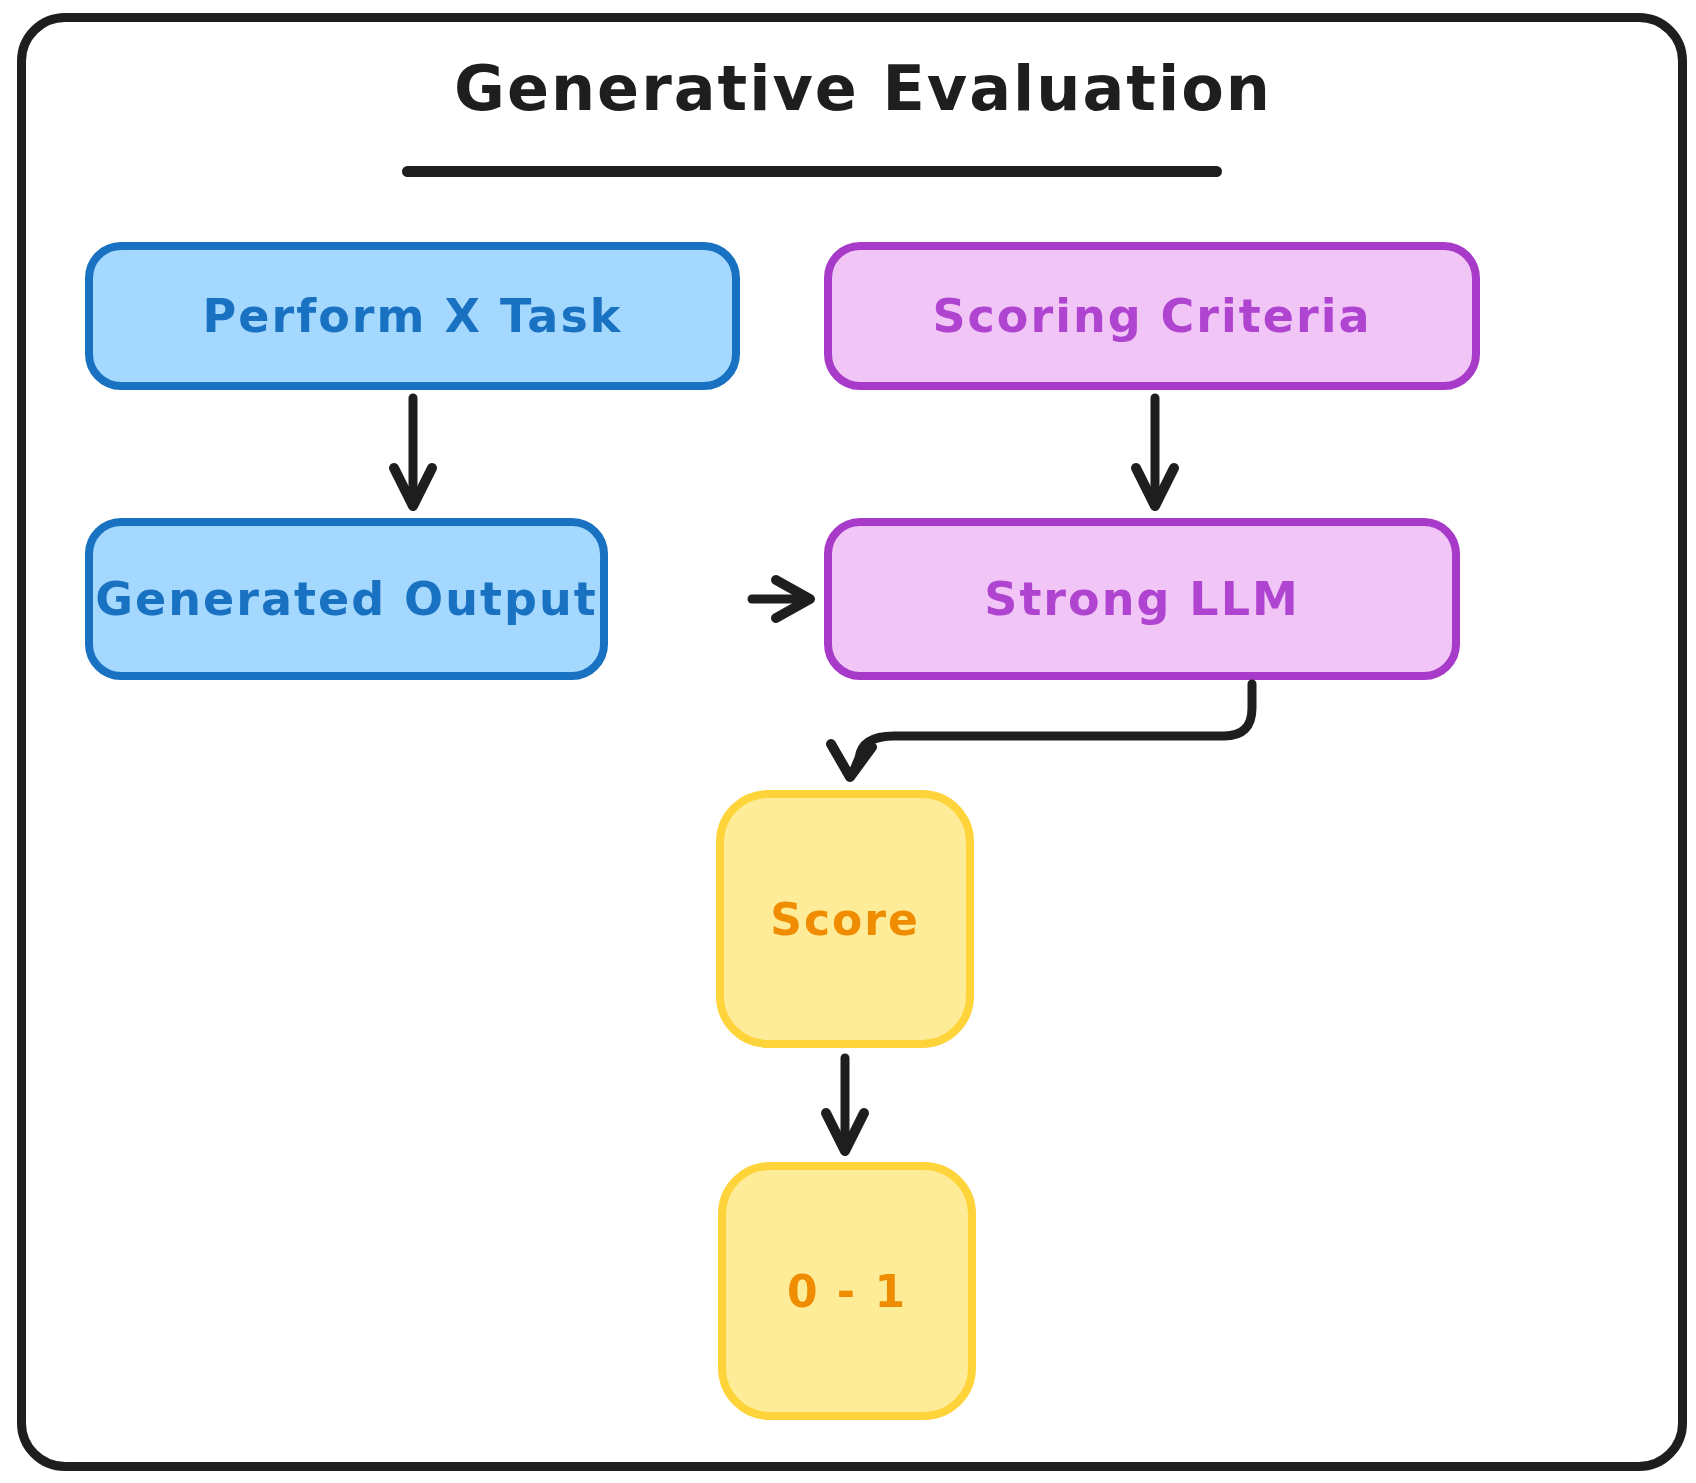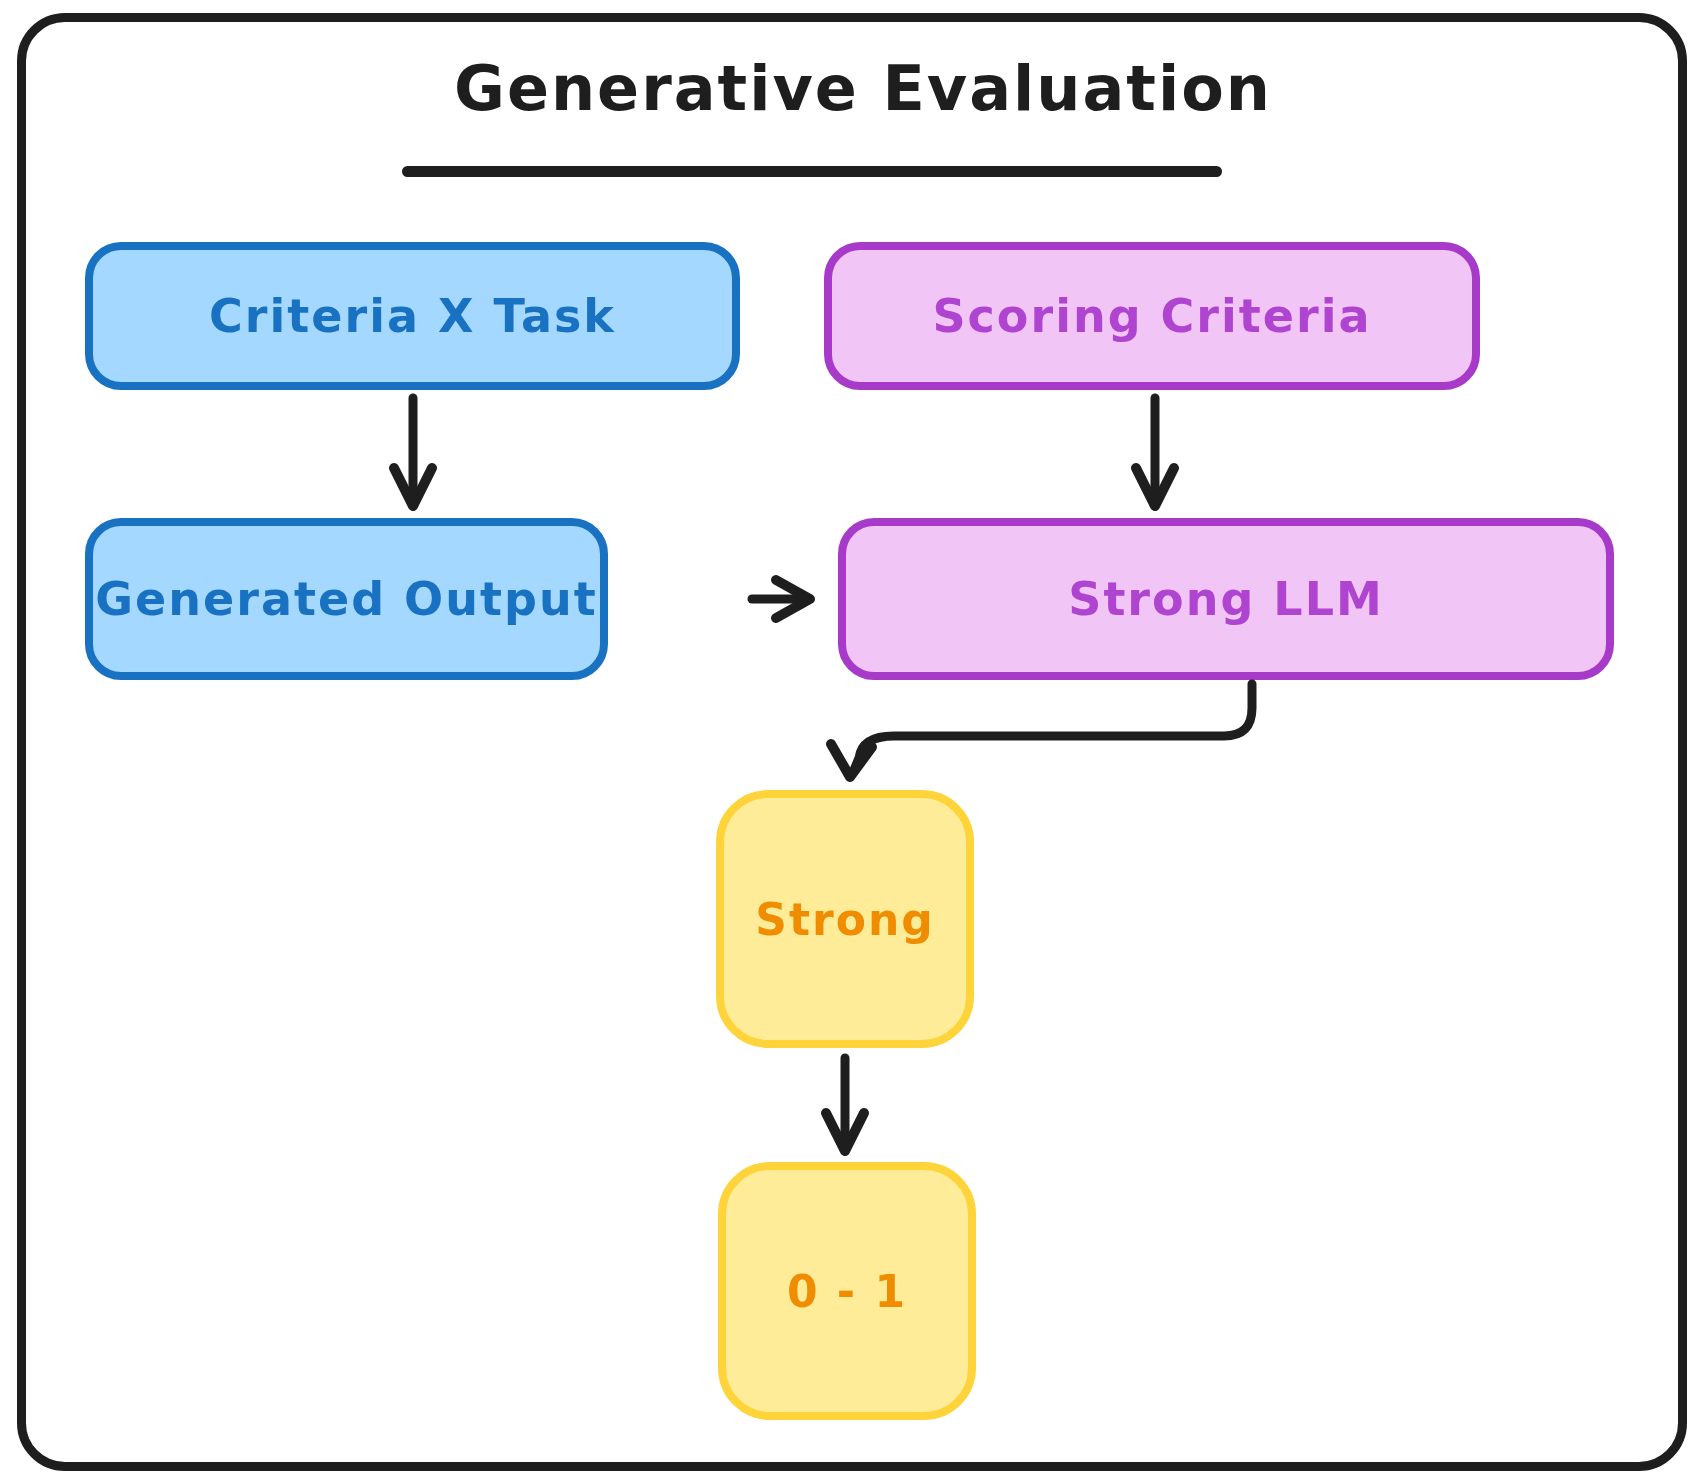--- a/index.html
+++ b/index.html
@@ -33,56 +33,56 @@
     color:var(--purple-text,#AE44CF);
     align-items:center;
   }
   .node.yellow{
     background:var(--yellow-fill,#FFEC99);border:8px solid var(--yellow-stroke,#FFD43B);
     color:var(--orange-text,#F08C00);border-radius:52px;font-size:44px;
   }
   #perform-x-task   {left:85px;  top:242px; width:655px; height:148px;}
   #scoring-criteria {left:824px; top:242px; width:656px; height:148px;}
   #generated-output {left:85px;  top:518px; width:523px; height:162px;}
-  #strong-llm       {left:824px; top:518px; width:776px; height:162px;margin-left:14px;}
+  #strong-llm       {left:824px; top:518px; width:636px; height:162px;}
   #score            {left:716px; top:790px; width:258px; height:258px;}
   #score-range      {left:718px; top:1162px;width:258px; height:258px;align-items:center;}
   .arrows{position:absolute;left:0;top:0;width:1696px;height:1483px;pointer-events:none;}
   .arrows path{
     fill:none;stroke:var(--ink,#1e1e1e);stroke-width:9px;
     stroke-linecap:round;stroke-linejoin:round;
   }
   .arrows path.head{stroke-width:10px;}
 </style>
 </head>
 <body>
 
 <div class="frame"></div>
 
 <div class="title">Generative Evaluation</div>
 <div class="title-underline"></div>
 
 <div class="node blue" id="perform-x-task">
-  <span>Criteria X Task</span>
+  <span>Perform X Task</span>
 </div>
 
 <div class="node purple" id="scoring-criteria">
   <span>Scoring Criteria</span>
 </div>
 
 <div class="node blue" id="generated-output">
   <span>Generated Output</span>
 </div>
 
 <div class="node purple" id="strong-llm">
   <span>Strong LLM</span>
 </div>
 
 <div class="node yellow" id="score">
-  <span>Strong</span>
+  <span>Score</span>
 </div>
 
 <div class="node yellow" id="score-range">
   <span>0 - 1</span>
 </div>
 
 <svg class="arrows" viewBox="0 0 1696 1483" xmlns="http://www.w3.org/2000/svg">
 
   <g>
     <path d="M 413 398 L 413 503"></path>

